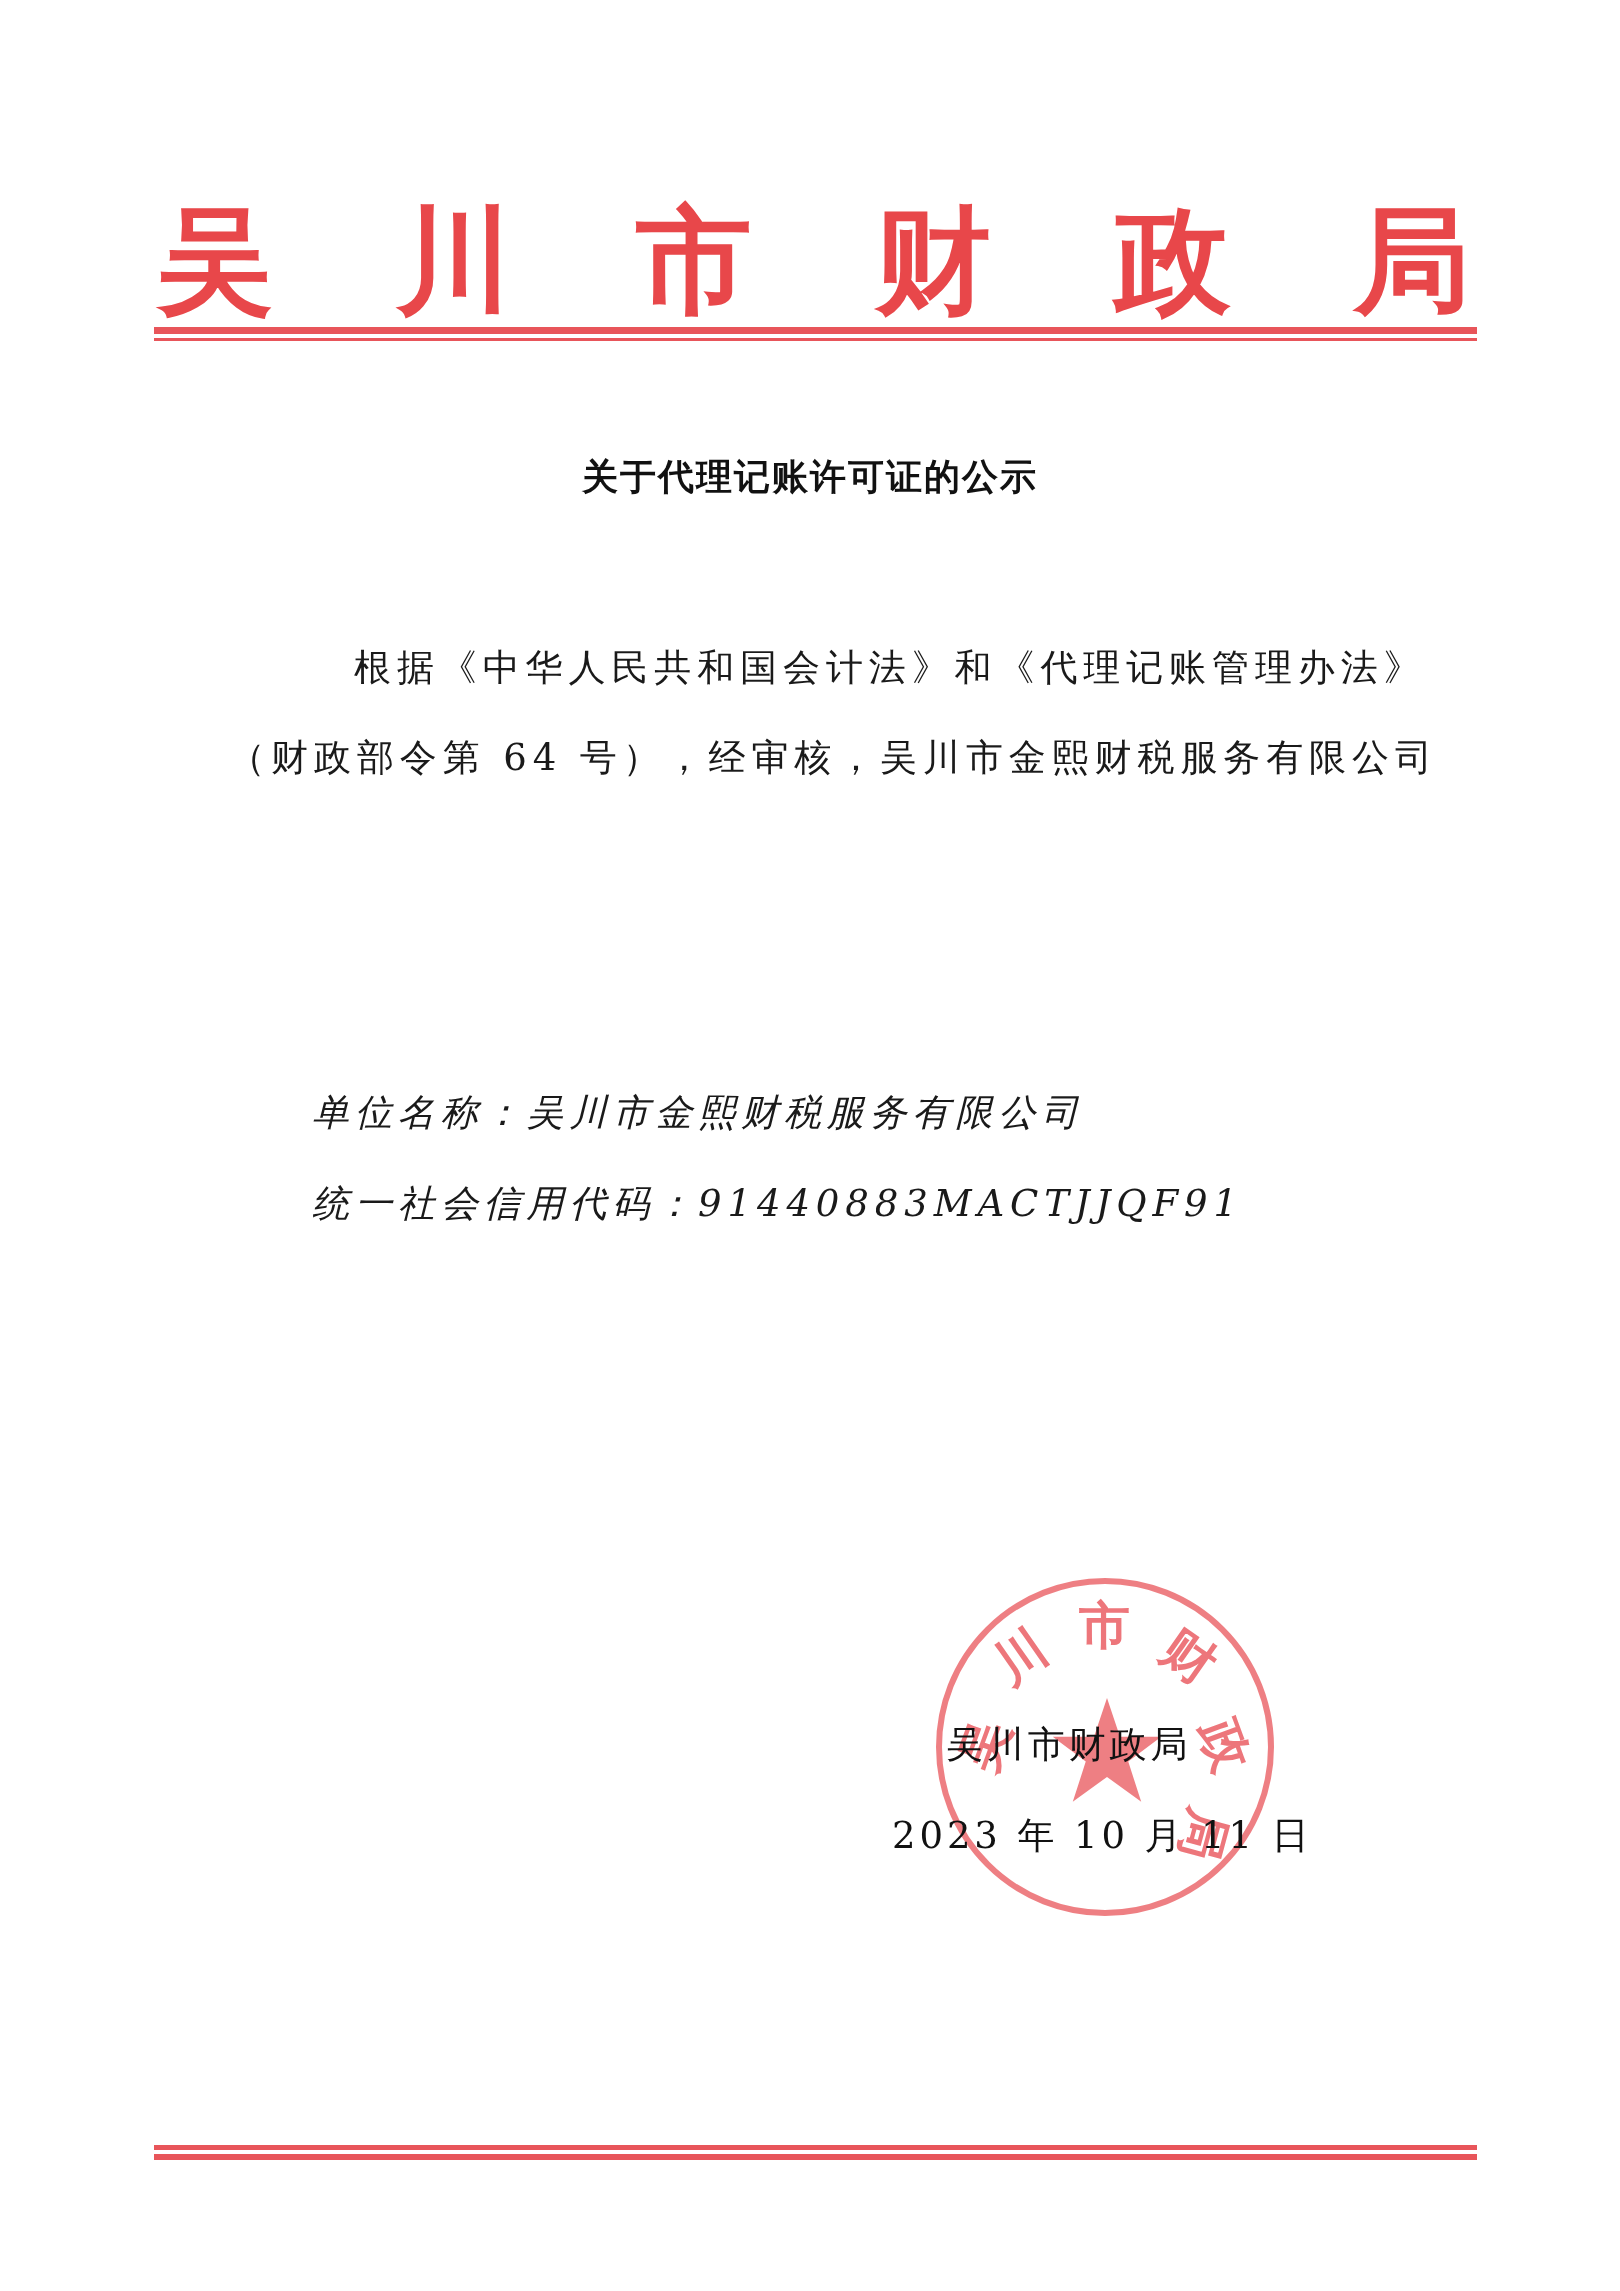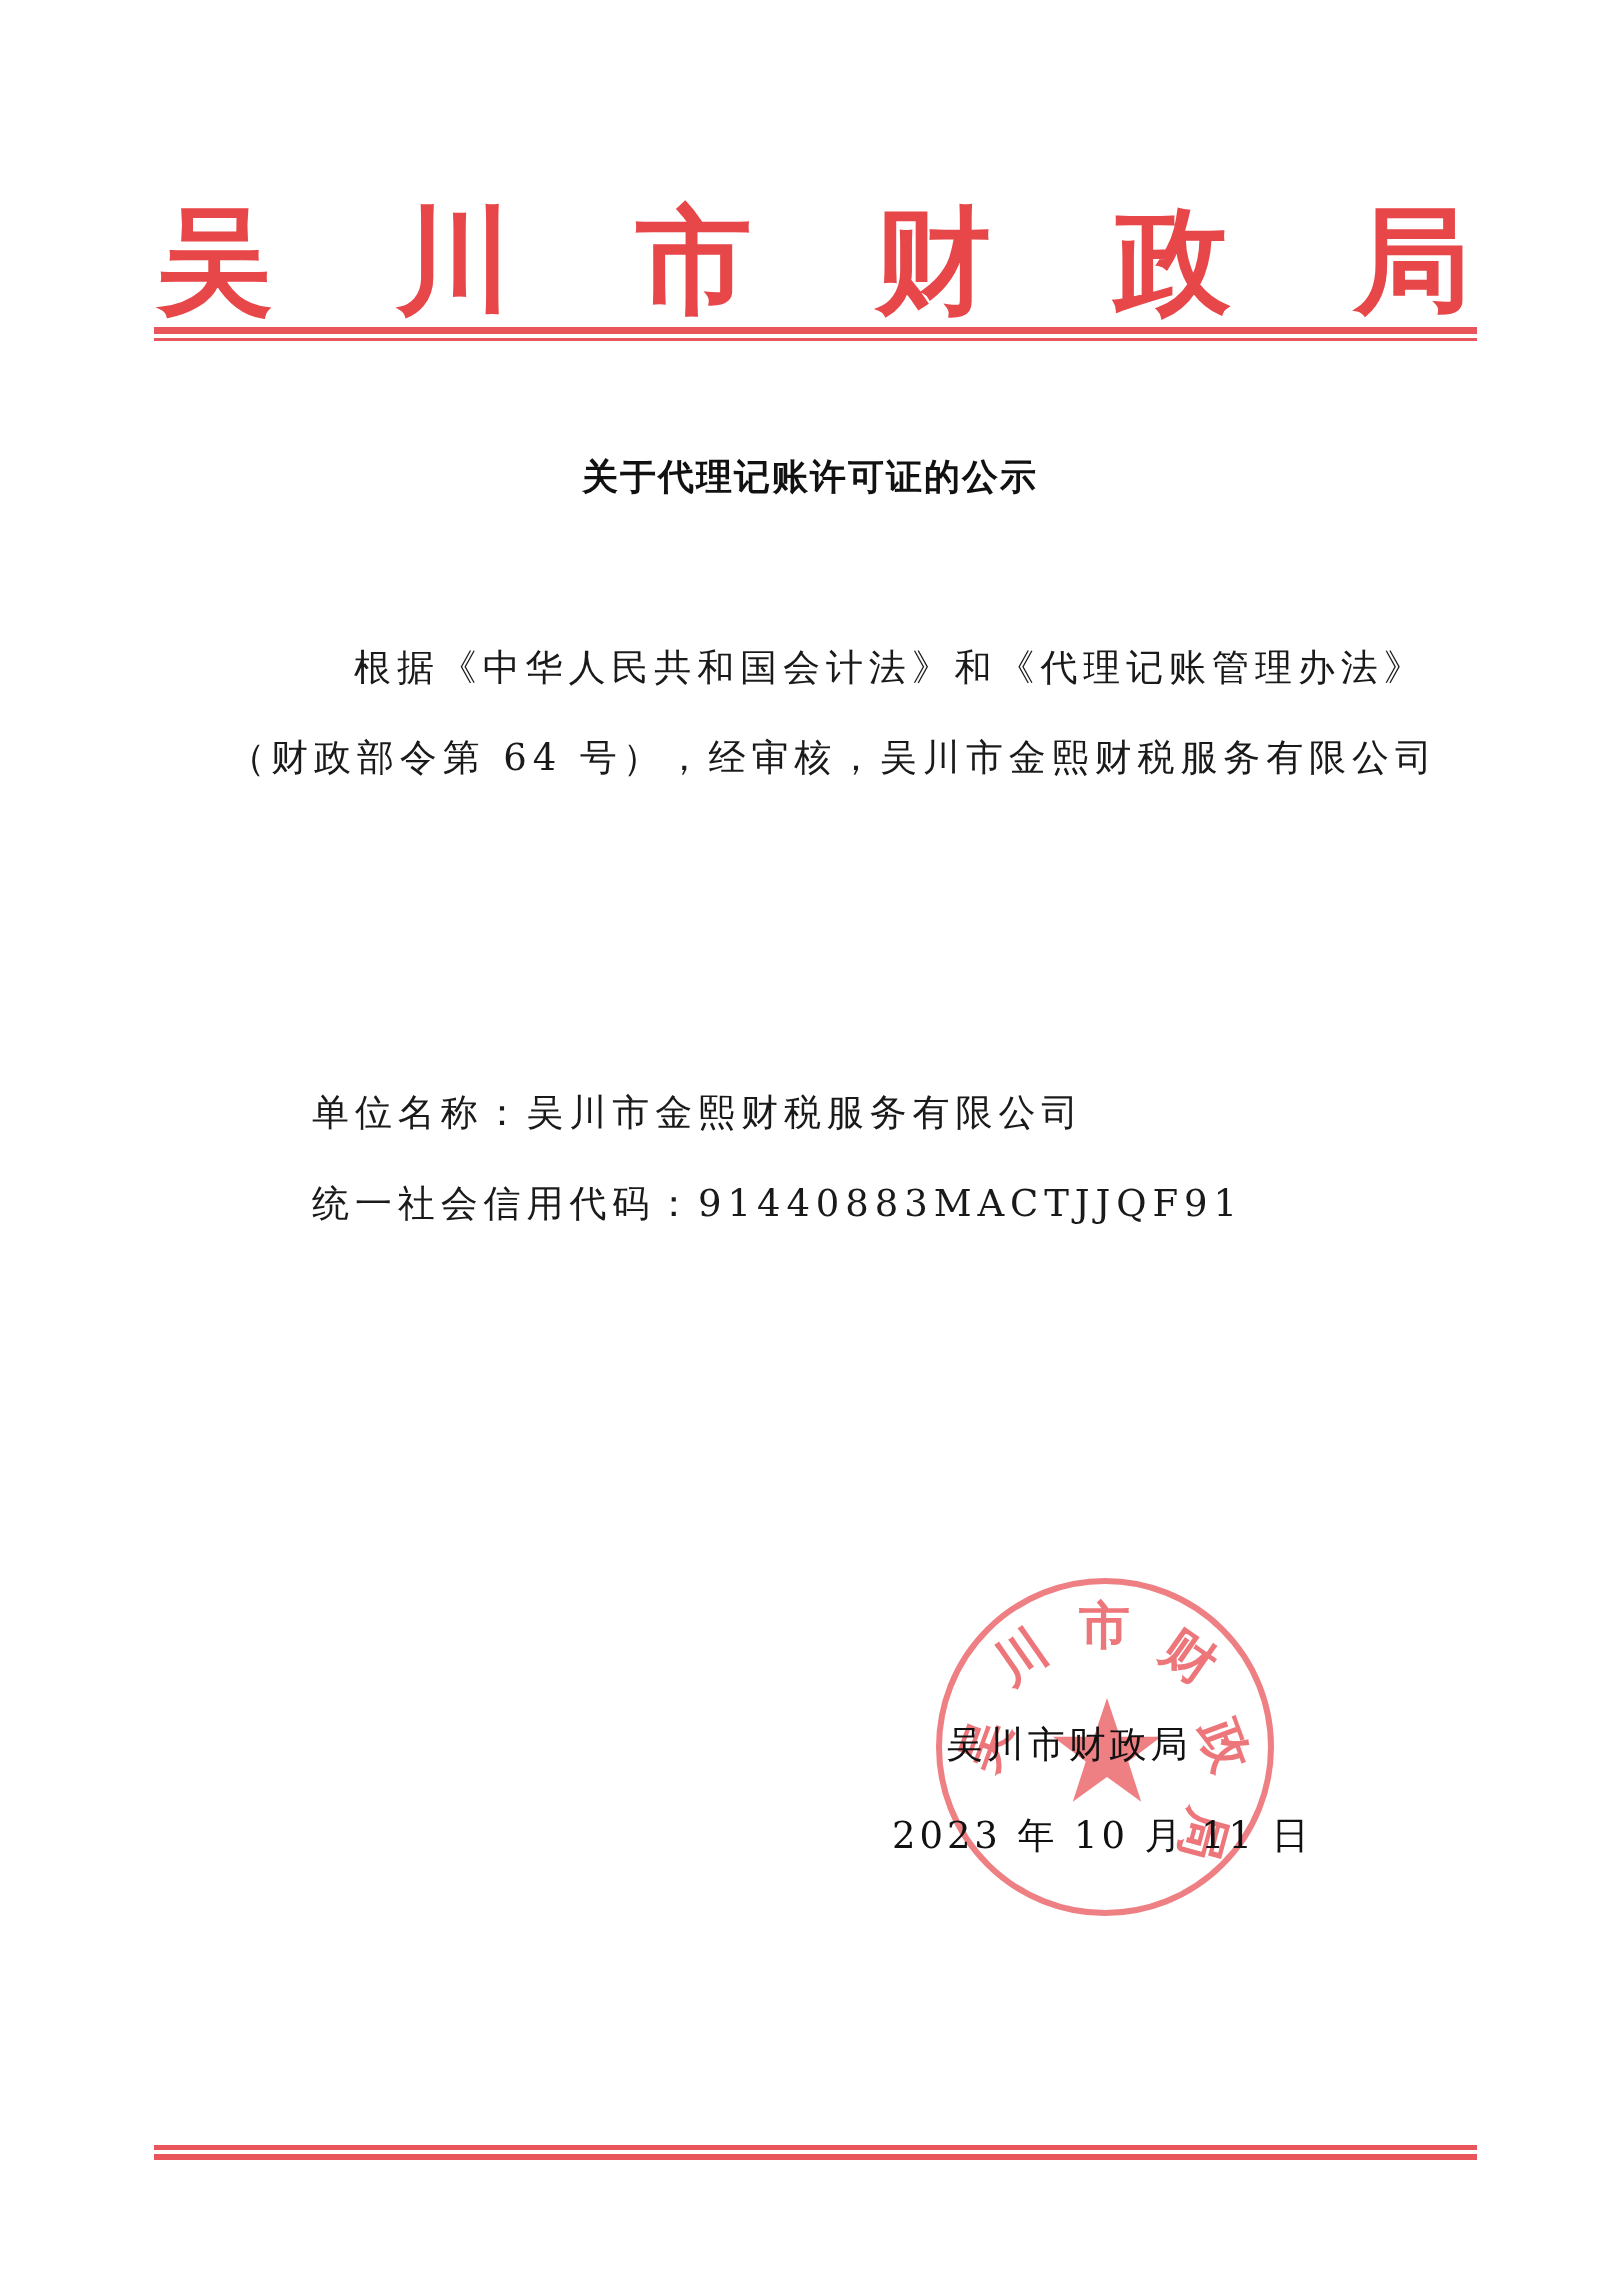--- a/index.html
+++ b/index.html
@@ -7,21 +7,21 @@
   .masthead { position:absolute; left:157px; top:186px; width:1313px; height:147px; display:flex; justify-content:space-between; align-items:center; }
   .masthead span { font-family:"DejaVu Serif", serif; font-size:116px; font-weight:bold; color:#e8474a; line-height:1; }
   .rule-thick { position:absolute; left:154px; height:6.9px; background:#e8555a; width:1323px; }
   .rule-thin { position:absolute; left:154px; height:2.9px; background:#e8555a; width:1323px; }
   .title { position:absolute; left:0; width:100%; top:453px; text-align:center; font-size:36px; font-weight:bold; letter-spacing:2px; color:#111; }
   .para { position:absolute; left:236px; width:1215px; font-size:37px; line-height:90px; letter-spacing:5.9px; }
   .para p { margin:0; }
   .line { white-space:nowrap; }
   .indent { padding-left:118px; }
   .info { position:absolute; left:312px; font-size:37px; letter-spacing:5.9px; }
-  .info .row { height:91px; white-space:nowrap; }
+  .info .row { height:91px; white-space:nowrap;font-style:italic; }
   .sign { position:absolute; font-size:37px; letter-spacing:3.9px; white-space:nowrap; color:#111; z-index:2; }
   .seal { position:absolute; left:936px; top:1578px; width:338px; height:338px; border-radius:50%; border:6.9px solid rgba(232,84,90,0.75); box-sizing:border-box; z-index:1; }
   .seal-text { position:absolute; color:rgba(232,84,90,0.8); font-size:51px; font-weight:bold; }
   .seal-star { position:absolute; left:106px; top:108px; width:118px; height:118px; }
 </style>
 </head>
 <body>
 
 <div class="masthead">
   <span>吴</span>

